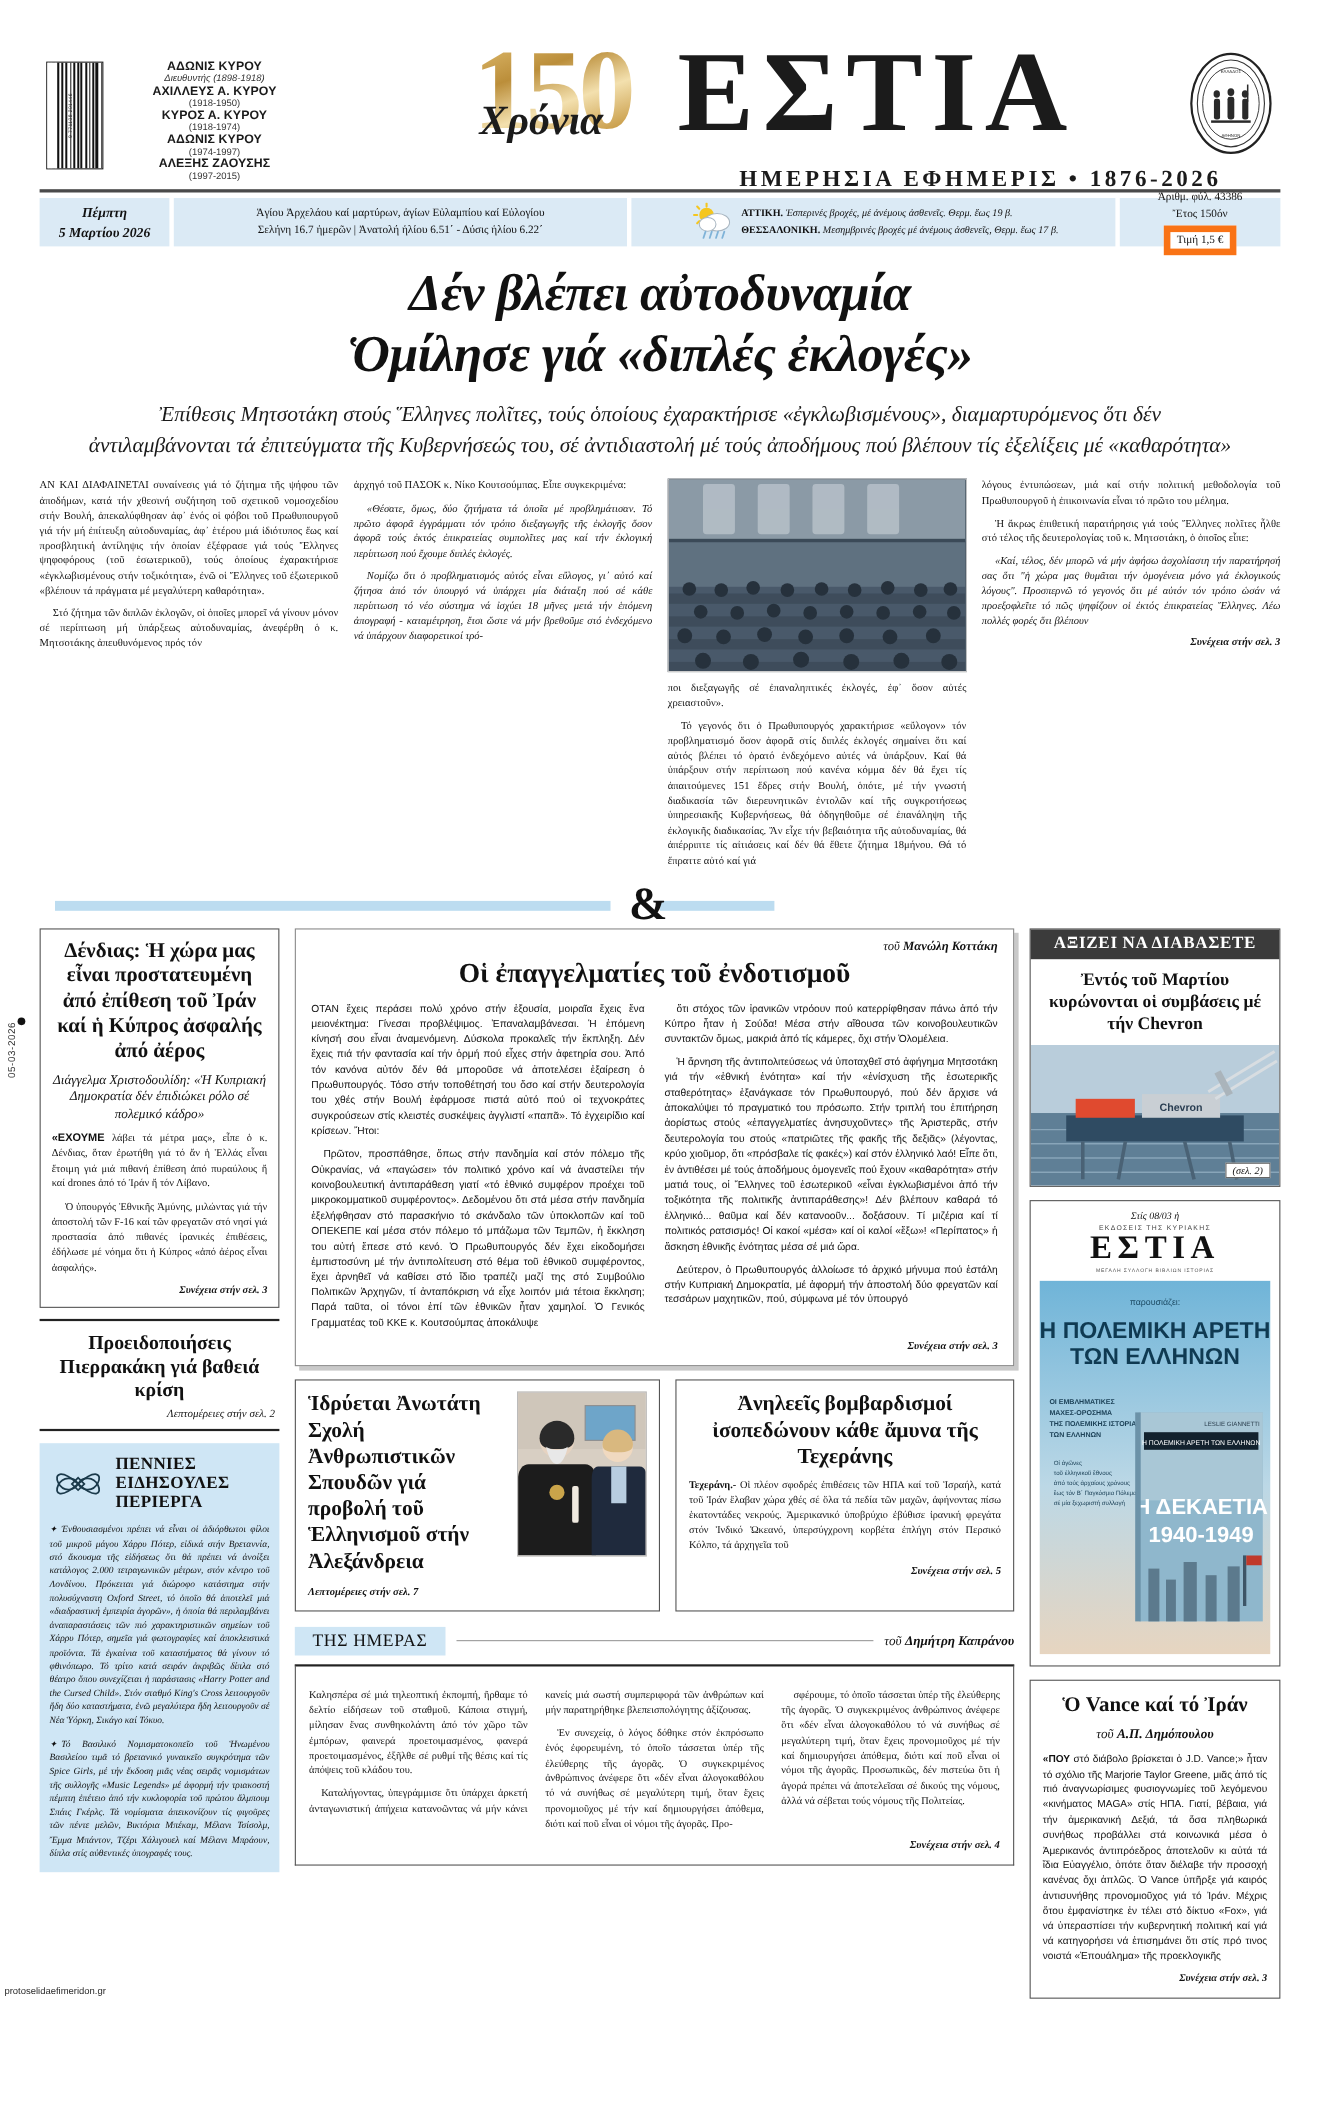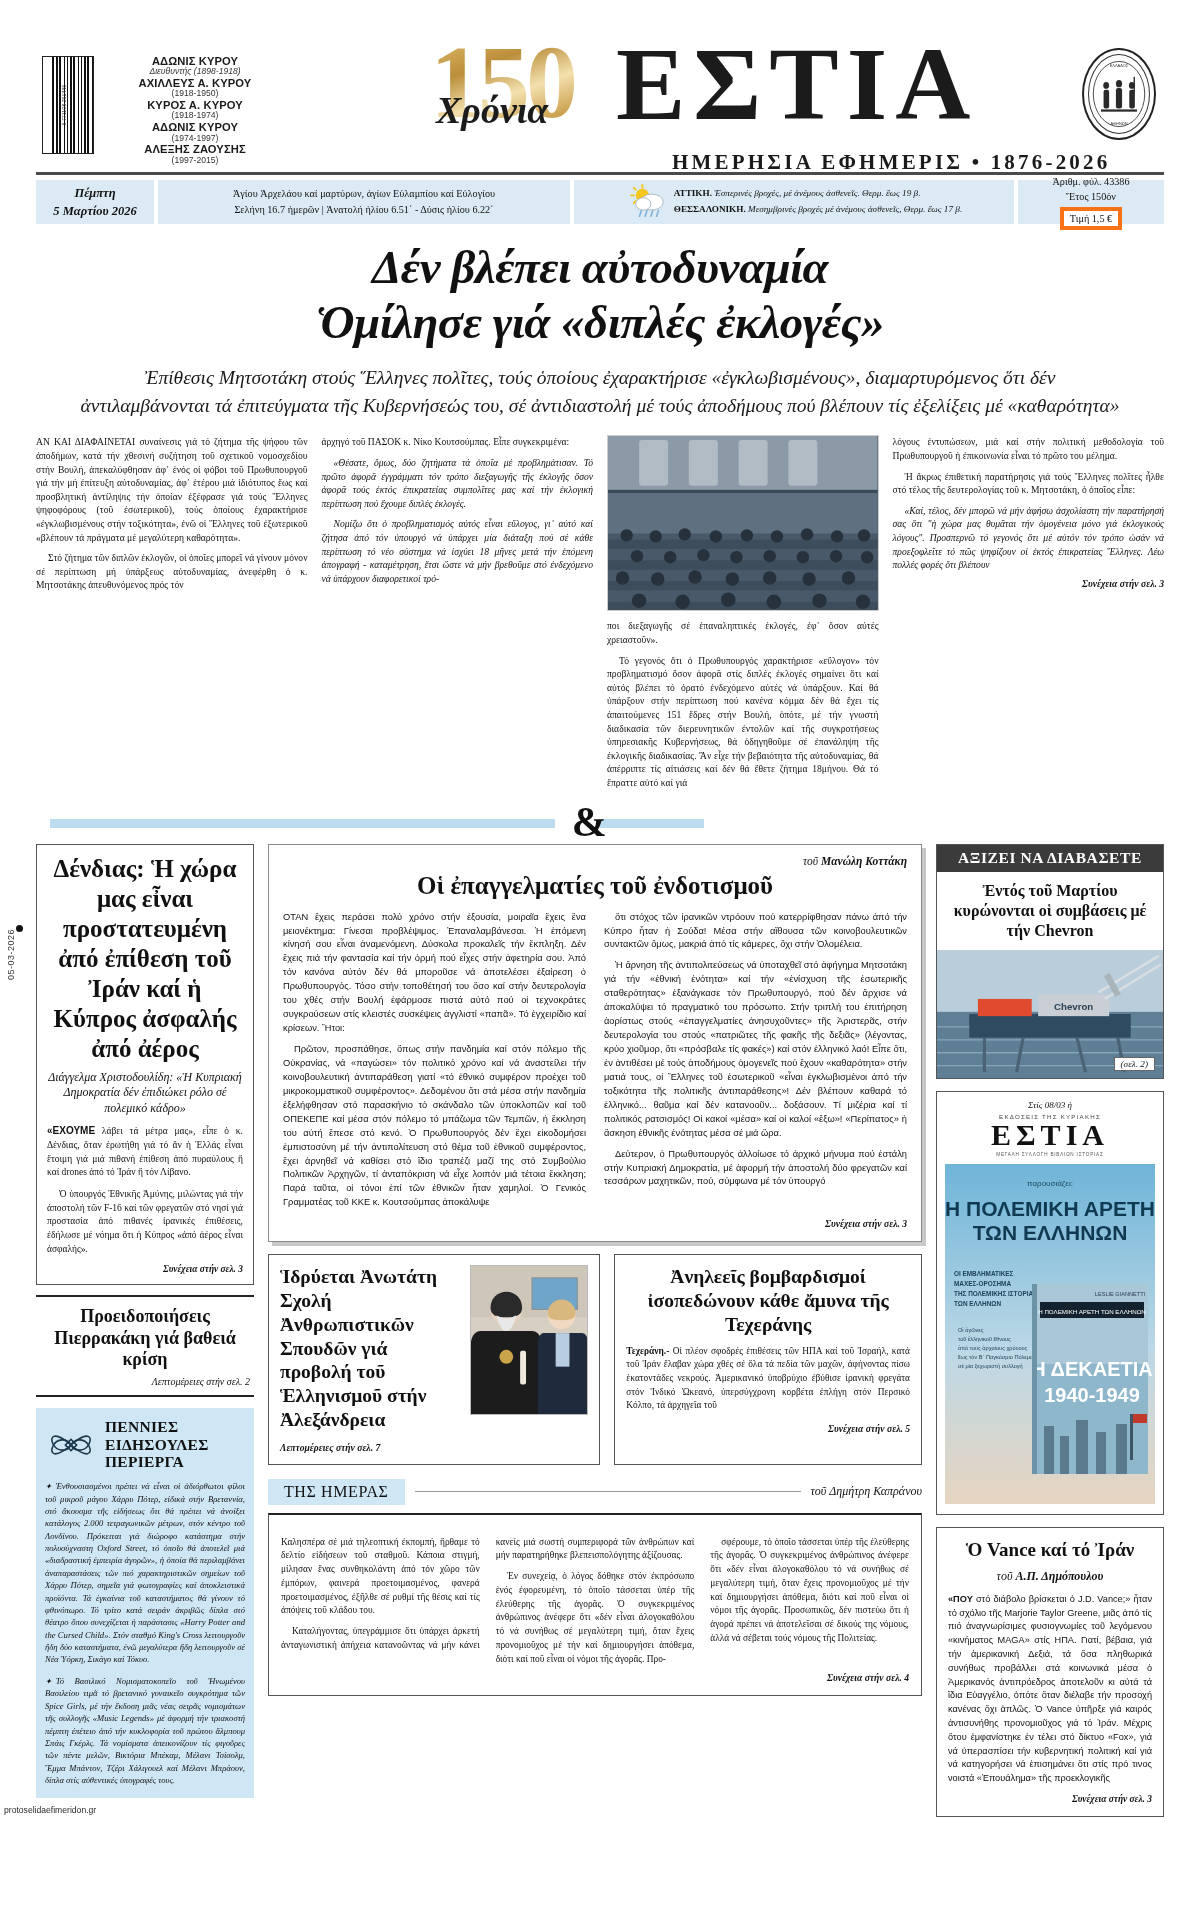--- a/index.html
+++ b/index.html
@@ -92,21 +92,21 @@
   }
   .ib { background: #dbeaf5; display: flex; flex-direction: column; justify-content: center; }
   .ib.date { width: 118px; text-align: center; font-style: italic; font-weight: 700; font-size: 12.5px; line-height: 1.45; }
   .ib.saints { flex: 1; padding: 0 10px; font-size: 10.2px; line-height: 1.55; text-align: center; }
   .ib.weather { width: 440px; display: flex; flex-direction: row; align-items: center; gap: 6px; background: #dbeaf5; padding-left: 4px; }
   .wicon { width: 38px; height: 36px; flex: 0 0 38px; position: relative; }
   .wtext { font-size: 9.2px; line-height: 1.72; }
   .wtext b { font-weight: 700; }
   .wtext i { font-style: italic; }
   .ib.issue { width: 146px; text-align: center; font-size: 10.2px; line-height: 1.5; padding: 2px 4px; }
-  .ib.issue .price { border: 4px solid #f97316; background: #fff; display: inline-block; padding: 0 6px; margin-top: 2px; font-size: 10.2px; }
+  .ib.issue .price { border: 6px solid #f97316; background: #fff; display: inline-block; padding: 0 6px; margin-top: 2px; font-size: 10.2px; }
 
   
   .headline {
     text-align: center; margin-top: 16px; font-weight: 700; font-style: italic;
     font-size: 47px; line-height: 1.18; letter-spacing: -0.5px; color: #111;
     font-family: "Liberation Serif", serif;
   }
   .standfirst {
     text-align: center; margin: 13px auto 0 auto; width: 1040px;
     font-style: italic; font-size: 19.5px; line-height: 1.42; color: #1a1a1a;
@@ -138,21 +138,21 @@
     position: absolute; left: 47.5%; top: -4px; font-size: 42px; font-weight: 700;
     font-family: "Liberation Serif", serif; color: #111;
   }
 
   
   .lower { display: grid; grid-template-columns: 218px 1fr 228px; gap: 14px; margin-top: 2px; }
 
   
   .box { border: 1px solid #555; padding: 9px 10px 10px 10px; }
   .box h3 {
-    font-size: 25px; line-height: 1.2; text-align: center; font-weight: 700;
+    font-size: 19px; line-height: 1.2; text-align: center; font-weight: 700;
     font-family: "Liberation Serif", serif; color: #111;
   }
   .box .sub {
     text-align: center; font-style: italic; font-size: 12px; line-height: 1.3; margin-top: 6px;
   }
   .box p { font-size: 9.5px; line-height: 1.44; text-align: justify; margin-top: 8px; }
   .box p.ind { text-indent: 12px; }
   .box .lead-caps { font-weight: 700; font-family: "Liberation Sans", sans-serif; font-size: 10px; }
   .box .more { text-align: right; font-style: italic; font-weight: 700; font-size: 9.4px; margin-top: 8px; }
 
@@ -197,21 +197,21 @@
   .cardphoto { width: 118px; height: 150px; border: 1px solid #bbb; overflow: hidden; background: #dfd9d2; }
   .cardphoto svg { width: 100%; height: 100%; display: block; }
 
   .daybar { display: flex; align-items: center; gap: 10px; margin-top: 14px; }
   .daybar .tag {
     background: #cfe6f5; font-weight: 400; font-size: 16px; padding: 4px 16px; letter-spacing: .6px;
     font-family: "Liberation Serif", serif;
   }
   .daybar .line { flex: 1; height: 1px; background: #999; }
   .daybar .by { font-style: italic; font-size: 12px; }
-  .daybar .by b { font-weight: 400; }
+  .daybar .by b { font-weight: 700; }
 
   .bottom-article { border: 1px solid #555; border-top: 2px solid #222; margin-top: 8px; padding: 11px 12px 12px 12px; }
   .bottom-article h2 {
     text-align: center; font-size: 26px; font-weight: 700; font-style: italic; line-height: 1.2;
   }
   .three-col { column-count: 3; column-gap: 16px; margin-top: 10px; }
   .three-col p { font-size: 9.4px; line-height: 1.46; text-align: justify; }
   .three-col p + p { margin-top: 7px; text-indent: 11px; }
   .bottom-article .more { text-align: right; font-style: italic; font-weight: 700; font-size: 9.6px; margin-top: 6px; }
 

